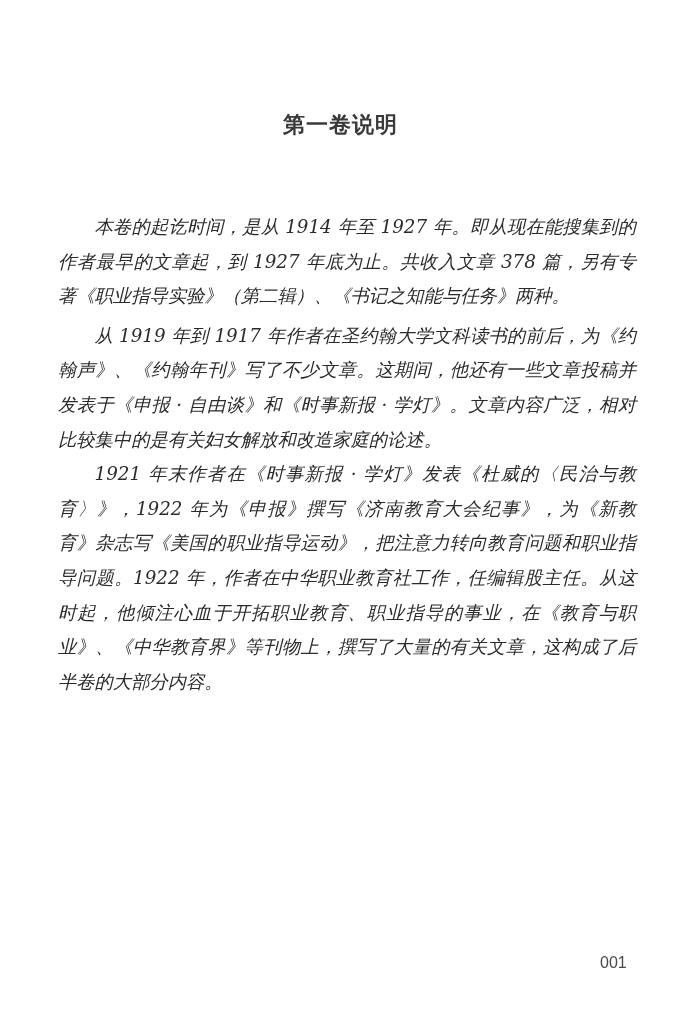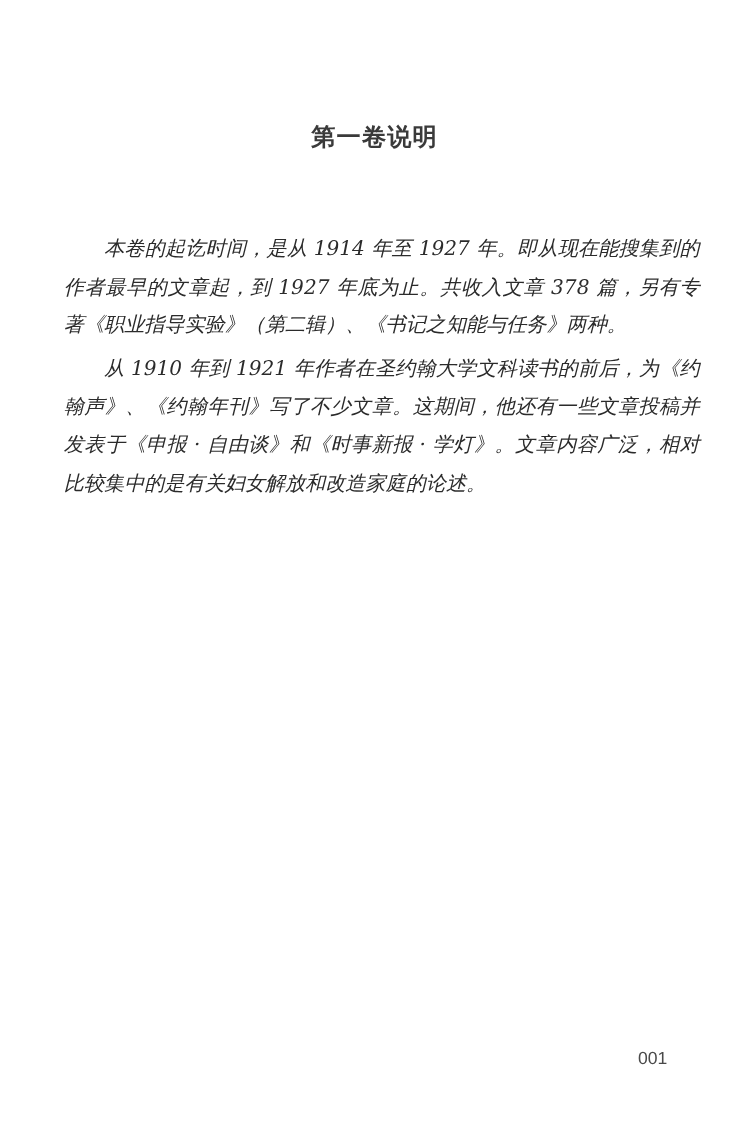--- a/index.html
+++ b/index.html
@@ -40,30 +40,31 @@
       line-height: 34.6px;
       text-indent: 2em;
       text-align: justify;
       text-justify: inter-character;
       color: #2b2b2b;
     }
     .para.p2 { margin-bottom: 0; }
     .page-number {
       position: absolute;
       top: 954px;
-      left: 580px;
+      left: 600px;
       font-family: "Liberation Sans", "DejaVu Sans", sans-serif;
       font-size: 16px;
       color: #4a4a4a;
       text-align: center;
     }
   </style>
 </head>
 <body>
 
 <div class="page-title">第一卷说明</div>
 
 <div class="body-text">
   <p class="para p0">本卷的起讫时间，是从 1914 年至 1927 年。即从现在能搜集到的作者最早的文章起，到 1927 年底为止。共收入文章 378 篇，另有专著《职业指导实验》（第二辑）、《书记之知能与任务》两种。</p>
-  <p class="para p2">从 1910 年到 1921 年作者在圣约翰大学文科读书的前后，为《约翰声》、《约翰年刊》写了不少文章。这期间，他还有一些文章投稿并发表于《申报 · 自由谈》和《时事新报 · 学灯》。文章内容广泛，相对比较集中的是有关妇女解放和改造家庭的论述。</p>
+  <p class="para p2">从 1919 年到 1917 年作者在圣约翰大学文科读书的前后，为《约翰声》、《约翰年刊》写了不少文章。这期间，他还有一些文章投稿并发表于《申报 · 自由谈》和《时事新报 · 学灯》。文章内容广泛，相对比较集中的是有关妇女解放和改造家庭的论述。</p>
+  <p class="para p3">1921 年末作者在《时事新报 · 学灯》发表《杜威的〈民治与教育〉》，1922 年为《申报》撰写《济南教育大会纪事》，为《新教育》杂志写《美国的职业指导运动》，把注意力转向教育问题和职业指导问题。1922 年，作者在中华职业教育社工作，任编辑股主任。从这时起，他倾注心血于开拓职业教育、职业指导的事业，在《教育与职业》、《中华教育界》等刊物上，撰写了大量的有关文章，这构成了后半卷的大部分内容。</p>
 </div>
 
 <div class="page-number">001</div>
 
 </body></html>

